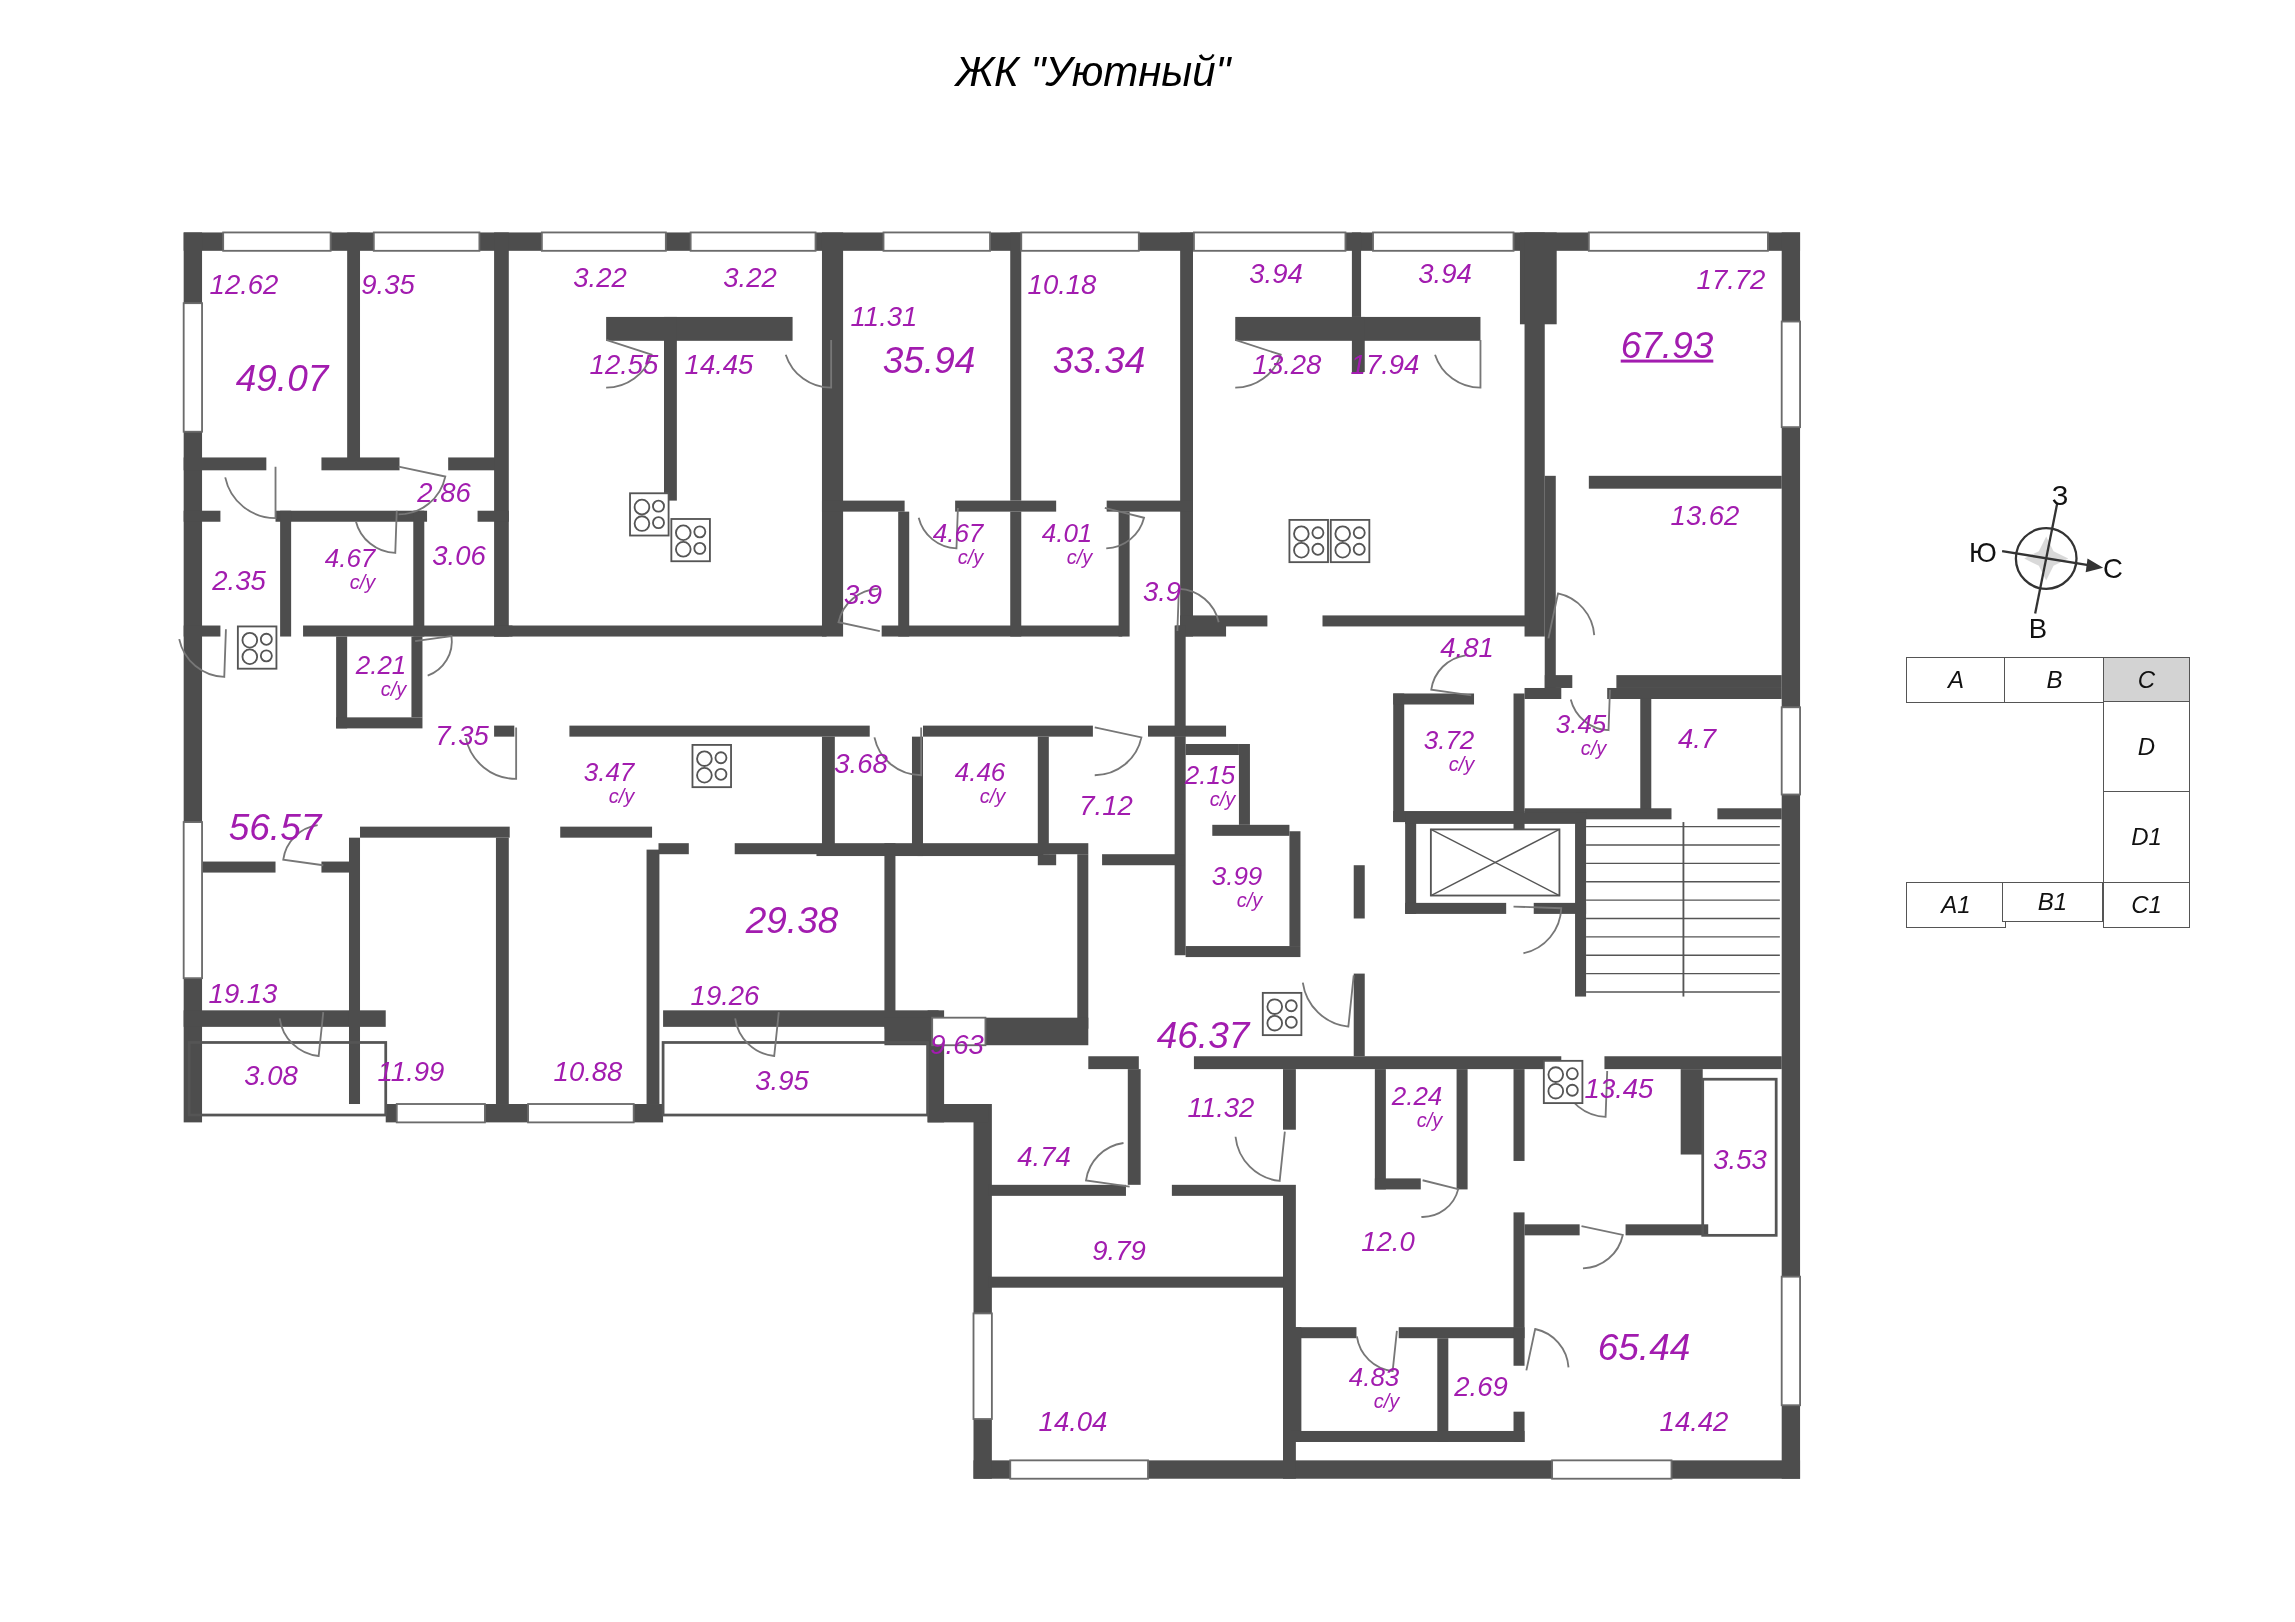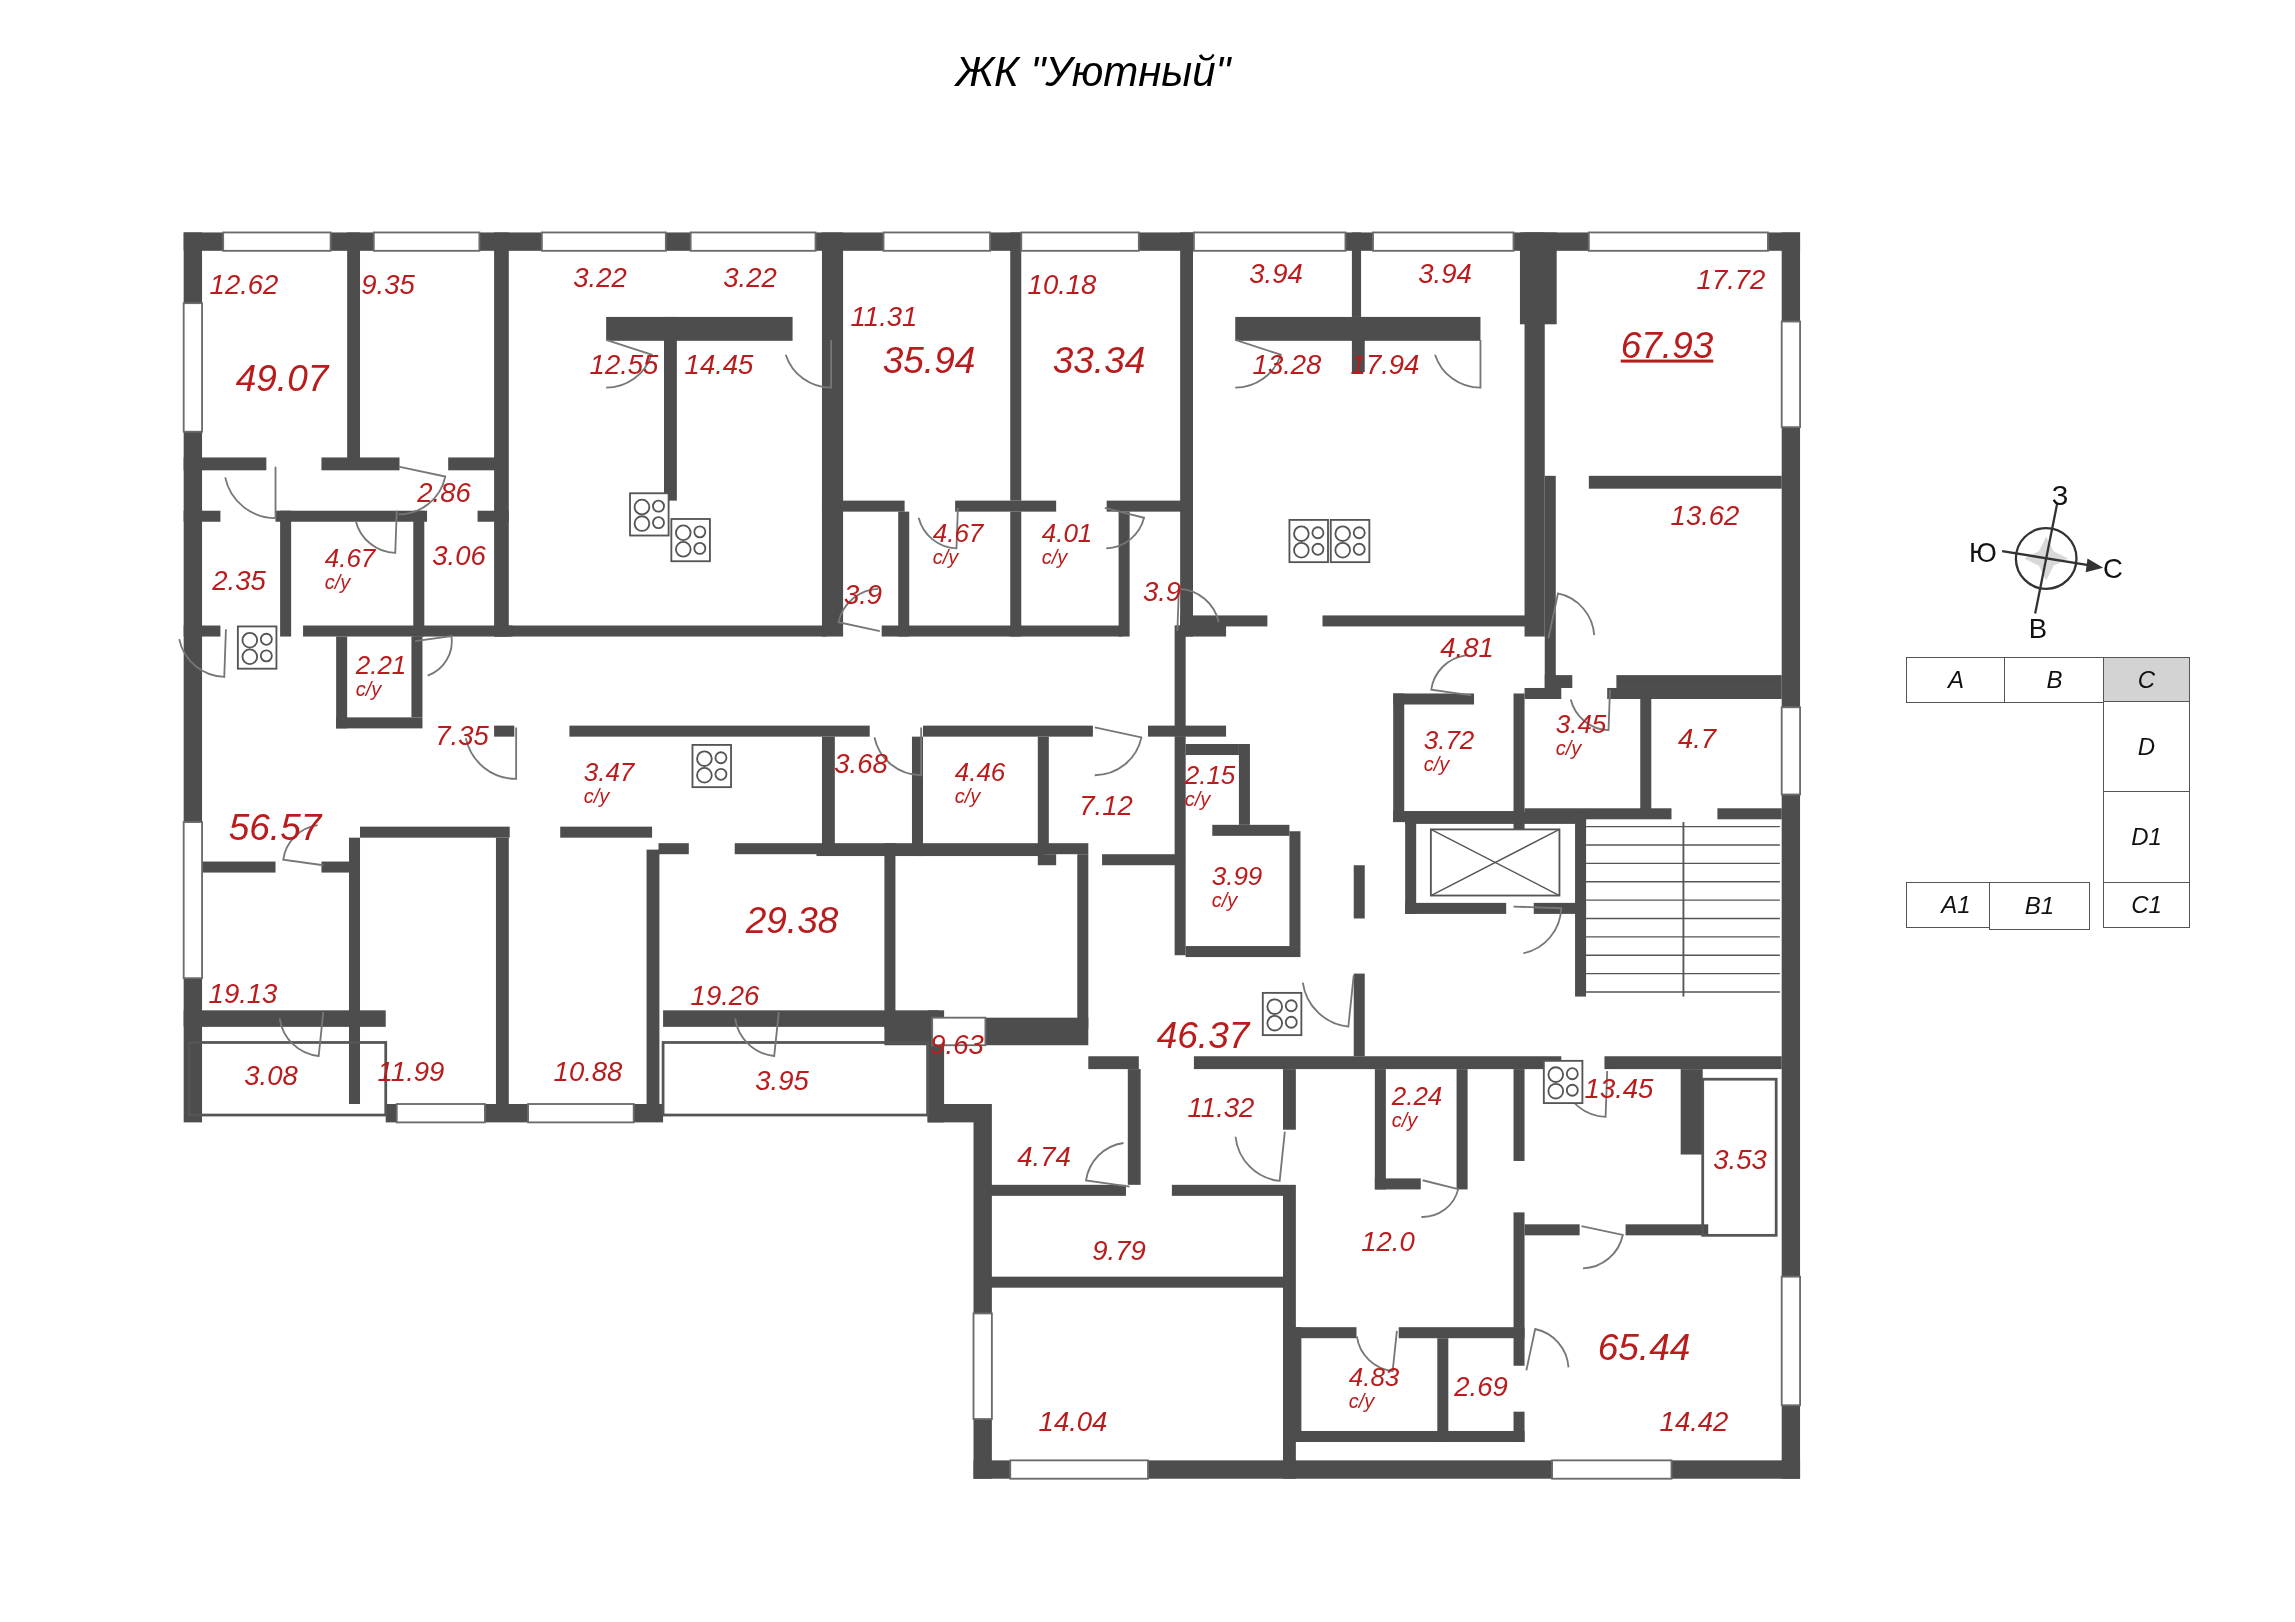--- a/index.html
+++ b/index.html
@@ -3,22 +3,22 @@
 <meta charset="utf-8">
 <style>
   html,body{margin:0;padding:0;background:#ffffff;}
   body{width:2296px;height:1623px;font-family:"Liberation Sans",sans-serif;}
   #screen{position:relative;width:2296px;height:1623px;overflow:hidden;background:#fff;}
   #plan-svg{position:absolute;left:0;top:0;}
   .title{position:absolute;left:643px;top:48px;width:900px;text-align:center;
          font-style:italic;font-size:42px;color:#000;}
   .subtitle{position:absolute;left:643px;top:123px;width:900px;text-align:center;
          font-style:italic;font-size:33px;color:#000;}
-  .lbl{position:absolute;transform:translate(-50%,-50%);font-style:italic;color:#b91c1c;
-       white-space:nowrap;text-align:left;line-height:1.05;}
+  .lbl{position:absolute;transform:translate(-50%,-50%);font-style:italic;color:#a21caf;
+       white-space:nowrap;text-align:right;line-height:1.05;}
   .lbl.total{font-size:37px;}
   .lbl.room{font-size:27.5px;}
   .lbl.wc{font-size:26px;}
   .lbl.wc .sub{display:block;font-size:20px;}
   .compass-letter{position:absolute;transform:translate(-50%,-50%);font-size:27.5px;color:#111;}
   #section-key{position:absolute;left:1906px;top:657px;width:285px;height:271px;}
   .sk-cell{position:absolute;border:1.8px solid #555;box-sizing:border-box;background:#fff;
            display:flex;align-items:center;justify-content:center;
            font-style:italic;font-size:24px;color:#111;}
   .sk-cell.active{background:#d3d3d3;}
@@ -367,17 +367,17 @@
     <span class="compass-letter" style="left:2038px;top:629px;">В</span>
   </div>
 
   <div id="section-key">
       <div class="sk-cell" style="left: 0px; top: 0px; width: 100px; height: 46px;">A</div>
       <div class="sk-cell" style="left: 98px; top: 0px; width: 101px; height: 46px;">B</div>
       <div class="sk-cell active" style="left: 197px; top: 0px; width: 87px; height: 46px;">C</div>
       <div class="sk-cell" style="left: 197px; top: 44px; width: 87px; height: 92px;">D</div>
       <div class="sk-cell" style="left: 197px; top: 134px; width: 87px; height: 92px;">D1</div>
       <div class="sk-cell" style="left: 0px; top: 225px; width: 100px; height: 46px;">A1</div>
-      <div class="sk-cell" style="left: 83px; top: 225px; width: 101px; height: 48px;">B1</div>
+      <div class="sk-cell" style="left: 96px; top: 225px; width: 101px; height: 40px;">B1</div>
       <div class="sk-cell" style="left: 197px; top: 225px; width: 87px; height: 46px;">C1</div>
     </div>
 </div>
 
 
 </body></html>

